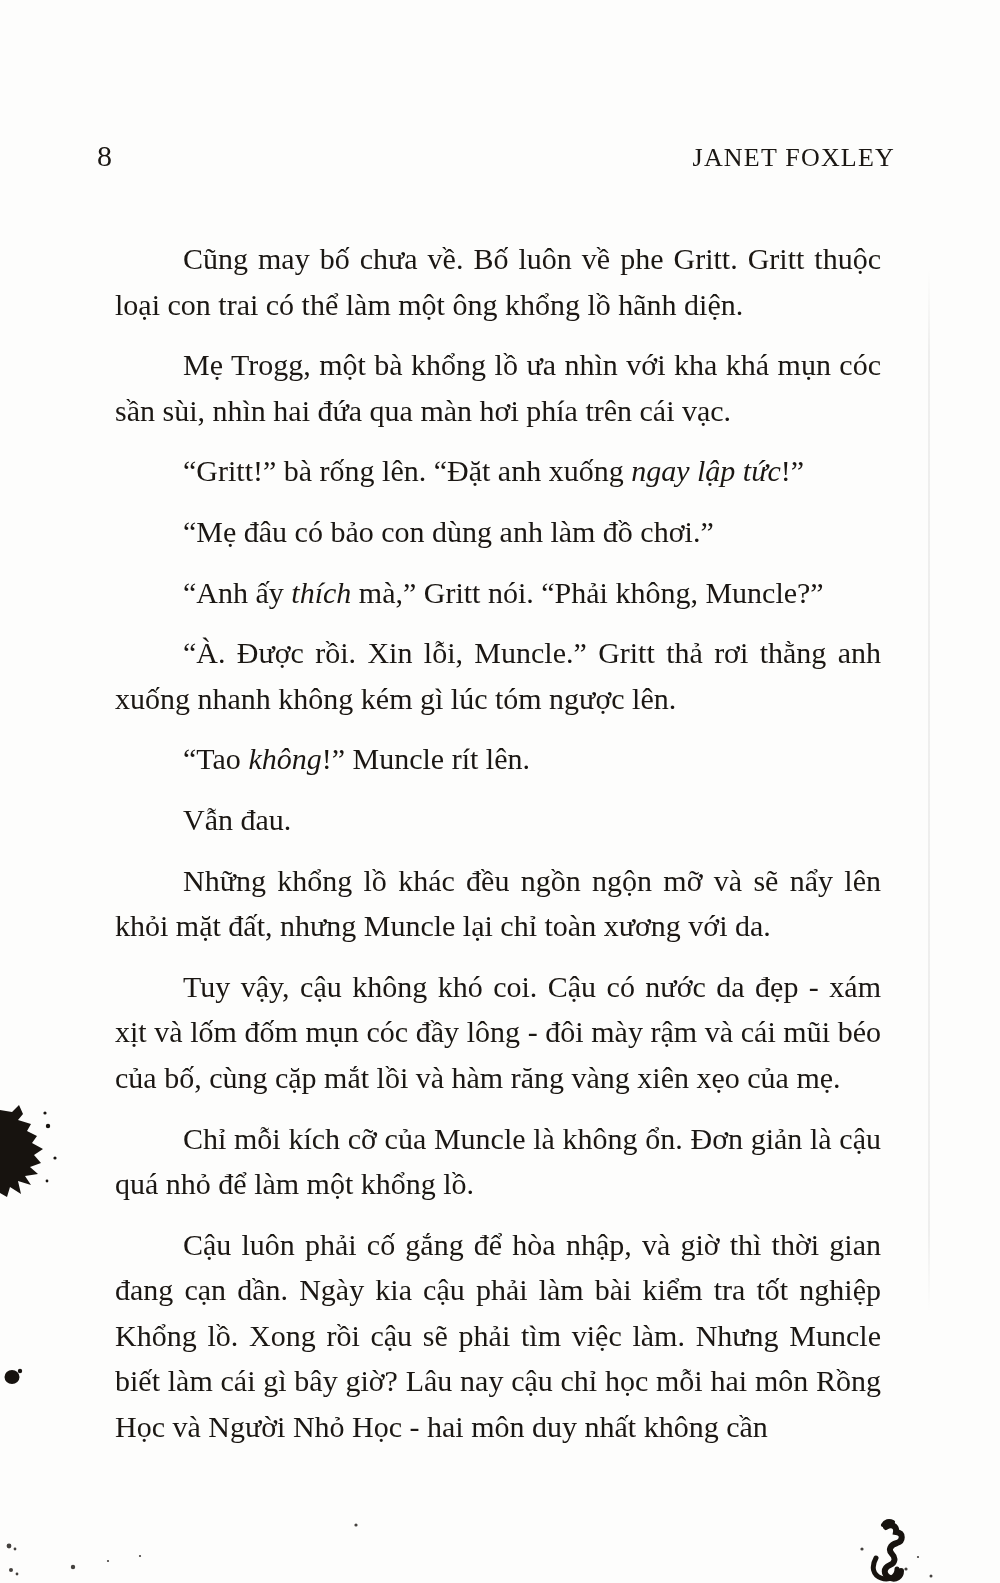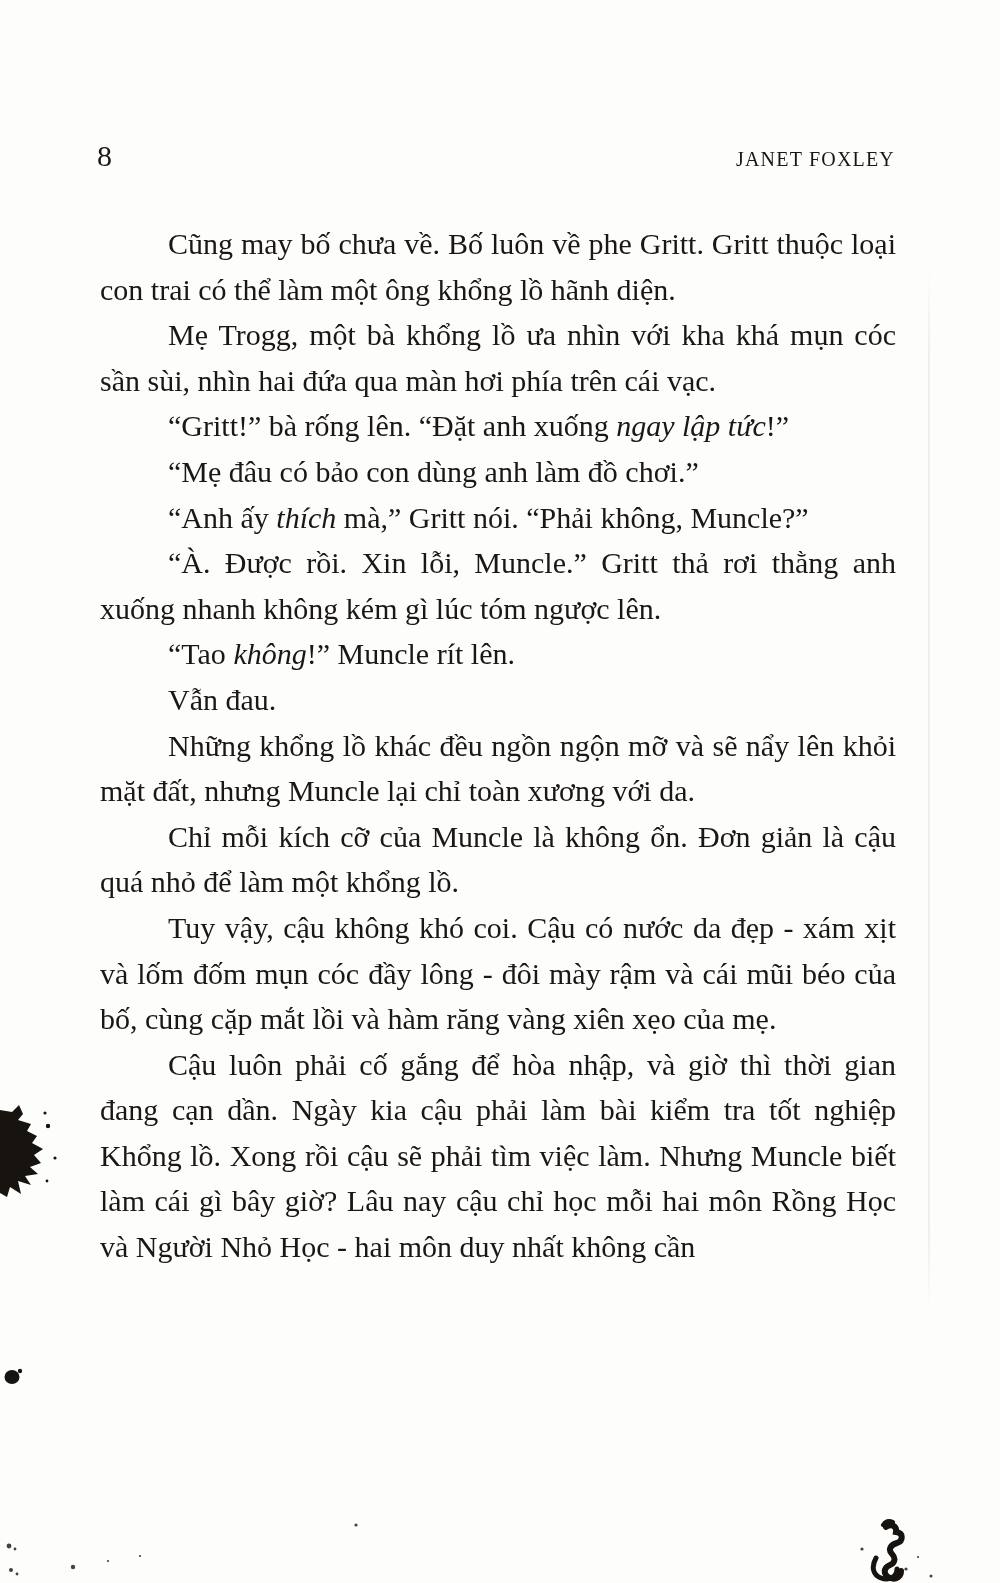--- a/index.html
+++ b/index.html
@@ -16,34 +16,34 @@
     position: absolute;
     top: 138px;
     left: 97px;
     width: 798px;
     display: flex;
     justify-content: space-between;
     align-items: baseline;
   }
   .page-number { font-size: 30px; line-height: 36px; }
   .author {
-    font-size: 20px;
+    font-size: 26px;
     line-height: 36px;
     letter-spacing: 1.2px;
   }
   .body-text {
     position: absolute;
     top: 221px;
     left: 100px;
     width: 796px;
     font-size: 30px;
     line-height: 45.6px;
     text-align: justify;
   }
-  .para { margin: 0; text-indent: 68px; }
+  .para { margin: 15px; text-indent: 68px; }
   .para em { }
   .ink-overlay {
     position: absolute;
     left: 0; top: 0;
     width: 1000px; height: 1583px;
     pointer-events: none;
     color: #17130f;
   }
   .scan-crease {
     position: absolute;
@@ -69,22 +69,22 @@
   <div class="body-text">
       <p class="para"><span>Cũng may bố chưa về. Bố luôn về phe Gritt. Gritt thuộc loại con trai có thể làm một ông khổng lồ hãnh diện.</span></p>
       <p class="para"><span>Mẹ Trogg, một bà khổng lồ ưa nhìn với kha khá mụn cóc sần sùi, nhìn hai đứa qua màn hơi phía trên cái vạc.</span></p>
       <p class="para"><span>“Gritt!” bà rống lên. “Đặt anh xuống </span><em>ngay lập tức</em><span>!”</span></p>
       <p class="para"><span>“Mẹ đâu có bảo con dùng anh làm đồ chơi.”</span></p>
       <p class="para"><span>“Anh ấy </span><em>thích</em><span> mà,” Gritt nói. “Phải không, Muncle?”</span></p>
       <p class="para"><span>“À. Được rồi. Xin lỗi, Muncle.” Gritt thả rơi thằng anh xuống nhanh không kém gì lúc tóm ngược lên.</span></p>
       <p class="para"><span>“Tao </span><em>không</em><span>!” Muncle rít lên.</span></p>
       <p class="para"><span>Vẫn đau.</span></p>
       <p class="para"><span>Những khổng lồ khác đều ngồn ngộn mỡ và sẽ nẩy lên khỏi mặt đất, nhưng Muncle lại chỉ toàn xương với da.</span></p>
+      <p class="para"><span>Tuy vậy, cậu không khó coi. Cậu có nước da đẹp - xám xịt và lốm đốm mụn cóc đầy lông - đôi mày rậm và cái mũi béo của bố, cùng cặp mắt lồi và hàm răng vàng xiên xẹo của mẹ.</span></p>
       <p class="para"><span>Chỉ mỗi kích cỡ của Muncle là không ổn. Đơn giản là cậu quá nhỏ để làm một khổng lồ.</span></p>
-      <p class="para"><span>Tuy vậy, cậu không khó coi. Cậu có nước da đẹp - xám xịt và lốm đốm mụn cóc đầy lông - đôi mày rậm và cái mũi béo của bố, cùng cặp mắt lồi và hàm răng vàng xiên xẹo của mẹ.</span></p>
       <p class="para"><span>Cậu luôn phải cố gắng để hòa nhập, và giờ thì thời gian đang cạn dần. Ngày kia cậu phải làm bài kiểm tra tốt nghiệp Khổng lồ. Xong rồi cậu sẽ phải tìm việc làm. Nhưng Muncle biết làm cái gì bây giờ? Lâu nay cậu chỉ học mỗi hai môn Rồng Học và Người Nhỏ Học - hai môn duy nhất không cần</span></p>
     </div>
 
   <div class="scan-crease"></div>
 
   <svg class="ink-overlay" viewBox="0 0 1000 1583" xmlns="http://www.w3.org/2000/svg">
 
     <g fill="currentColor">
       <path d="M0,1110 L12,1112 L19,1105 L23,1114 L18,1120 L31,1124 L27,1131 L37,1136 L32,1143 L43,1149 L34,1155 L41,1163 L30,1167 L38,1174 L25,1176 L31,1185 L18,1181 L21,1194 L10,1187 L7,1197 L0,1193 Z"></path>
       <circle cx="48" cy="1126" r="2.2"></circle>

